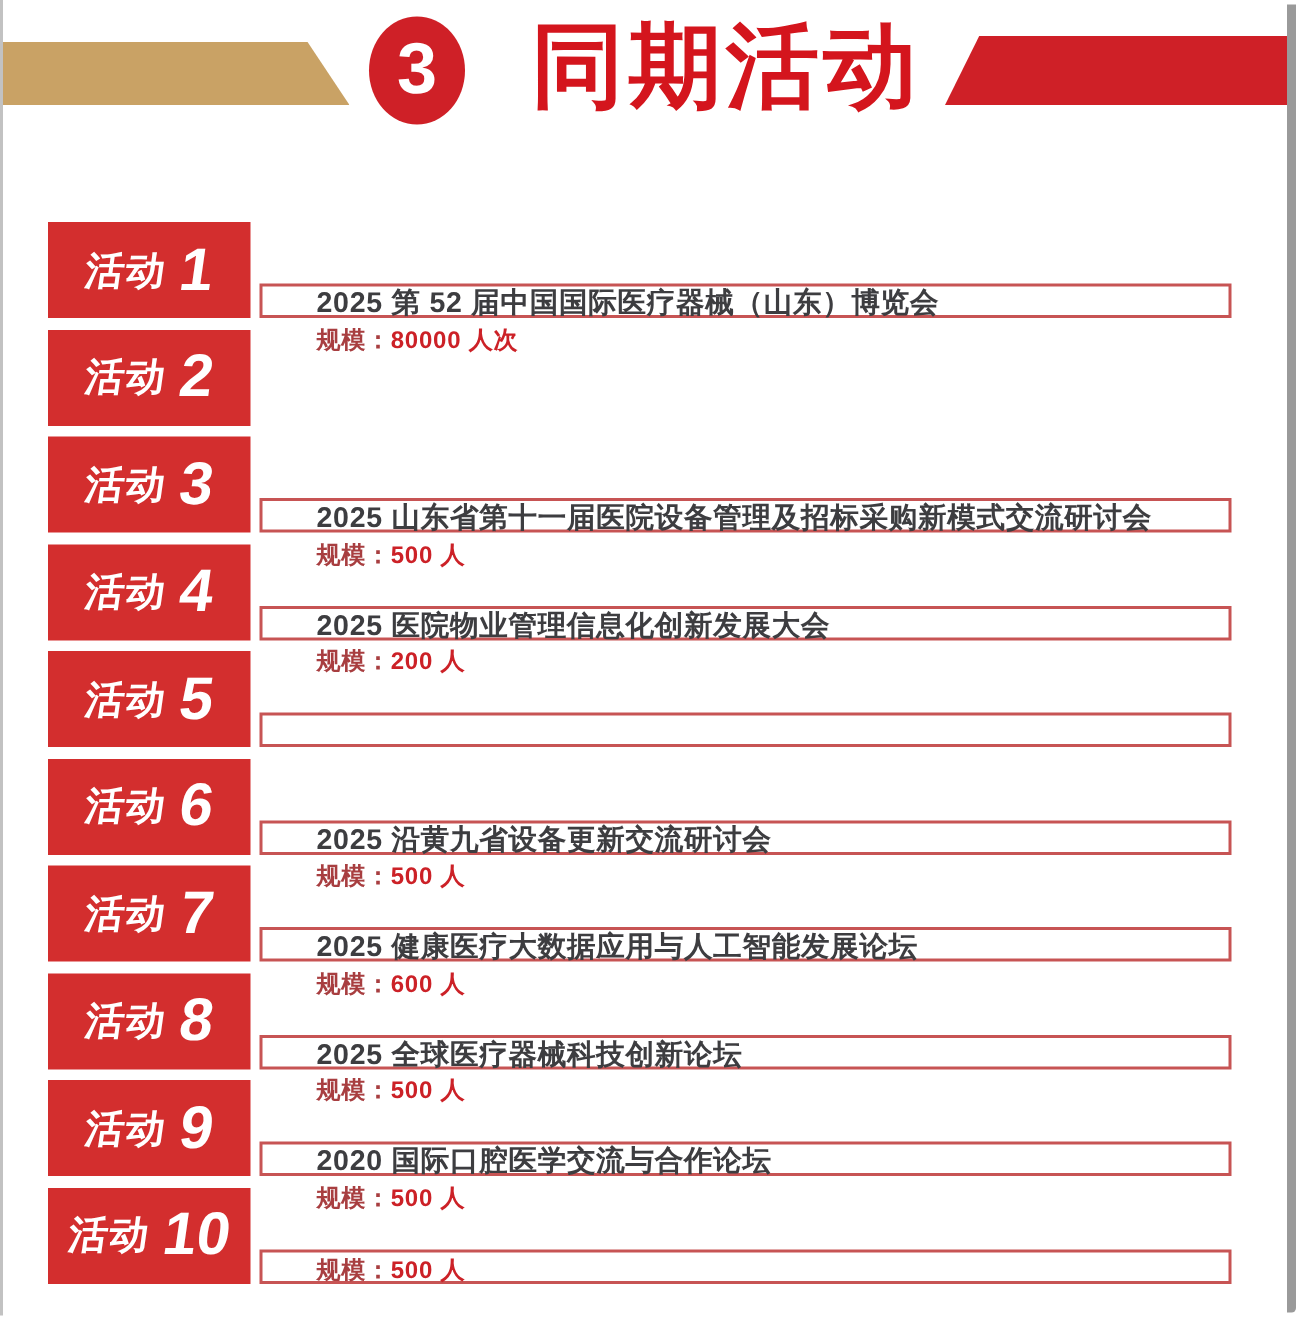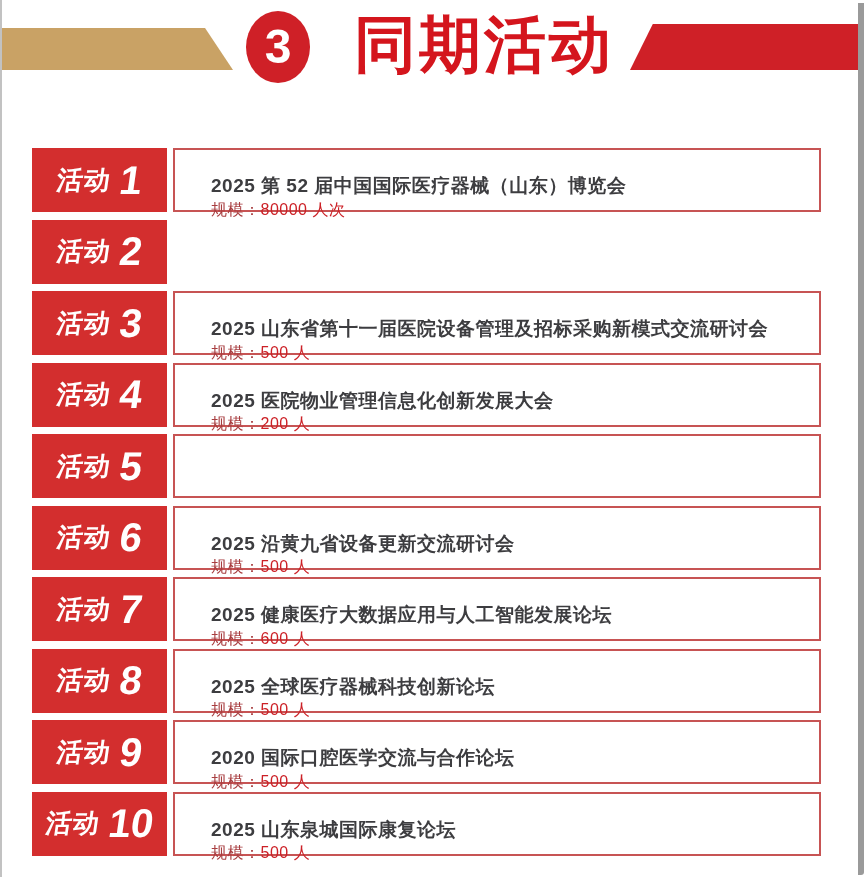--- a/index.html
+++ b/index.html
@@ -41,27 +41,28 @@
   .row-label {
     flex:none; width:135px; background:var(--accent-red); color:#ffffff;
     display:flex; align-items:center; justify-content:center;
   }
   .row-label-inner { display:flex; align-items:center; gap:9px; transform:skewX(-8deg); }
   .row-label .lbl { font-size:26px; font-weight:bold; letter-spacing:1px; }
   .row-label .num { font-size:40px; font-weight:bold; }
   .row-card {
     flex:1; box-sizing:border-box; background:#ffffff;
     border:2px solid var(--card-border);
-    padding:24px 12px 0 36px;
+    padding:0 12px 0 36px;
+    margin-top:41px;
   }
   .card-title {
     font-size:19px; font-weight:bold; color:var(--text-dark);
     line-height:1.25; letter-spacing:0.5px; white-space:nowrap;
   }
-  .card-scale { margin-top:2px; font-size:16px; font-weight:normal; letter-spacing:0.5px; }
+  .card-scale { margin-top:2px; font-size:16px; font-weight:bold; letter-spacing:0.5px; }
   .scale-label { color:var(--scale-label-red); }
   .scale-value { color:var(--scale-value-red); }
 </style>
 </head>
 <body>
 
 <div class="page" style="--accent-red: #d32e2e; --banner-red: #cf2027; --title-red: #d4151d; --gold: #c9a265; --card-border: #c75454; --text-dark: #3d3d40; --scale-label-red: #a83e40; --scale-value-red: #cc2127;">
 
   <header>
     <div class="gold-banner"></div>
@@ -199,21 +200,20 @@
   </section>
 
   <section class="row">
     <div class="row-label">
       <div class="row-label-inner">
         <span class="lbl">活动</span>
         <span class="num">10</span>
       </div>
     </div>
     <div class="row-card">
-      <div class="card-title">2025 山东泉城国际康复论坛</div>
       <div class="card-scale">
         <span class="scale-label">规模：</span><span class="scale-value">500 人</span>
       </div>
     </div>
   </section>
 </main>
 
   <div class="edge-left"></div>
   <div class="edge-right"></div>
 </div>

